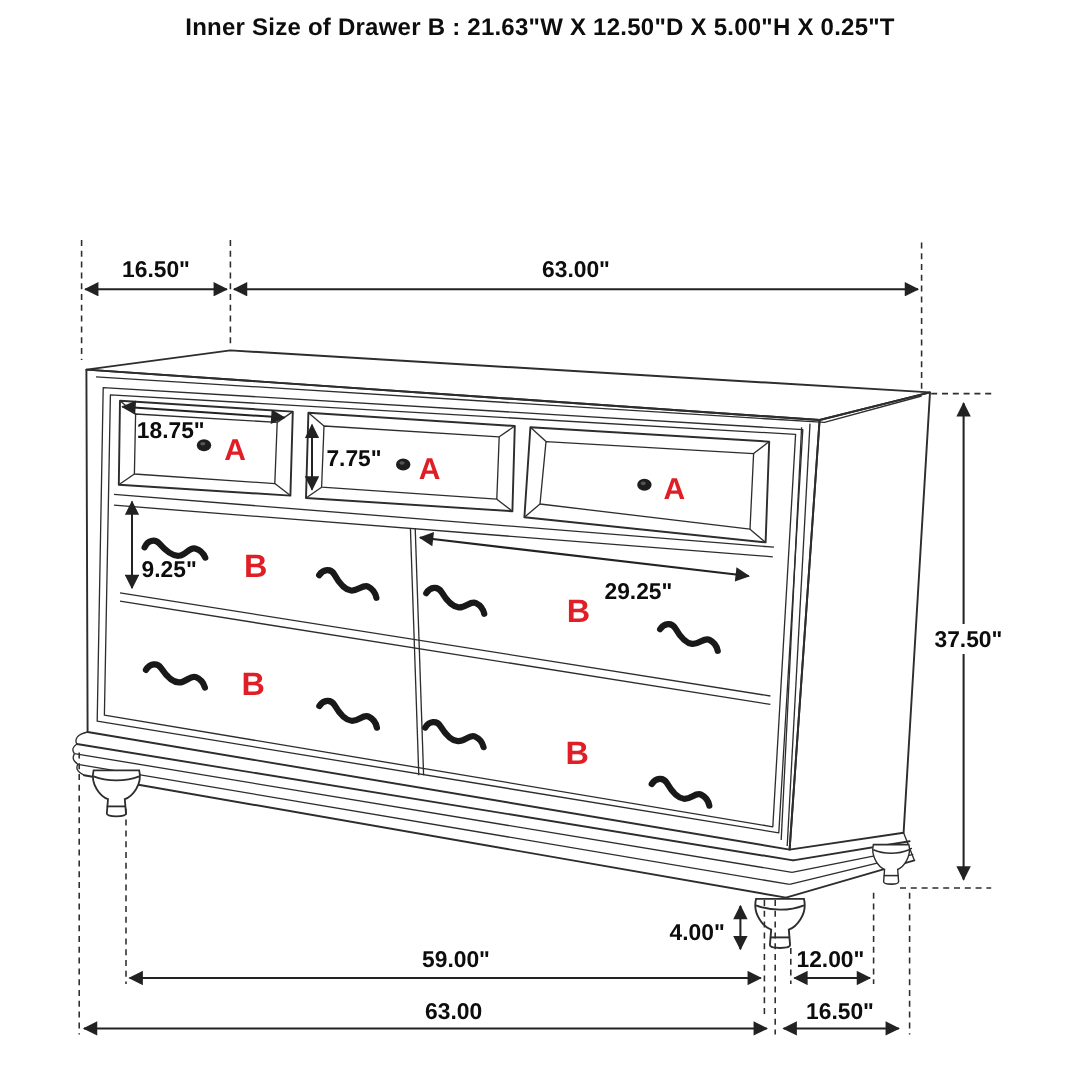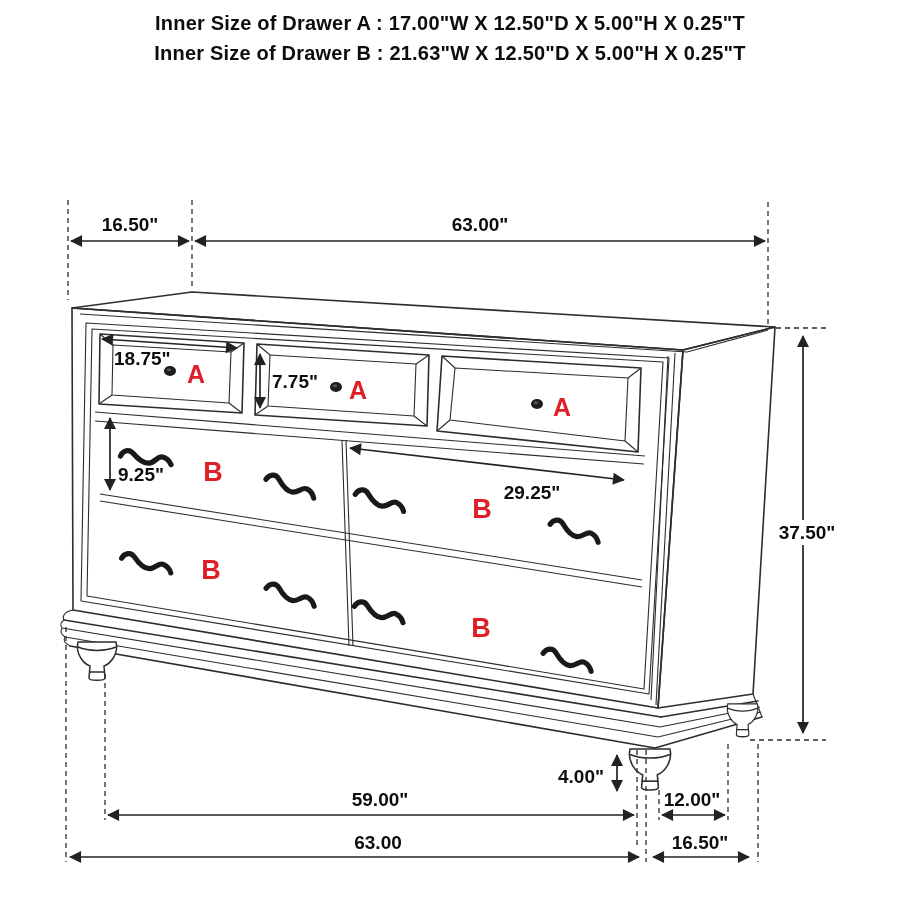--- a/index.html
+++ b/index.html
@@ -15,21 +15,20 @@
   .dimtxt{font-family:"Liberation Sans",sans-serif;font-weight:bold;font-size:19px;fill:#0d0d0d;}
   .red{font-family:"Liberation Sans",sans-serif;font-weight:bold;fill:#e01e26;}
   .ra{font-size:25px;} .rb{font-size:27px;}
   .white{fill:#fff;stroke:none;}
 </style>
 </head>
 <body>
 
 <div id="page">
   <div id="header">
-    <div>Inner Size of Drawer A : 17.00"W X 12.50"D X 5.00"H X  0.25"T</div>
     <div>Inner Size of Drawer B : 21.63"W X 12.50"D X 5.00"H X  0.25"T</div>
   </div>
 
   <svg width="900" height="900" viewBox="0 0 900 900">
     <defs>
       <marker id="ah" markerUnits="userSpaceOnUse" markerWidth="14" markerHeight="12" viewBox="0 0 10 10" refX="9.2" refY="5" orient="auto-start-reverse">
         <path d="M0,0 L10,5 L0,10 Z" fill="#222"></path>
       </marker>
       <path id="pull" d="M2,7 C4,1 10,-1 14,3 C19,8 25,13 31,12 C37,11 39,4 44,5 C49,6 52,10 53,12" fill="none" stroke="#191919" stroke-width="5.2" stroke-linecap="round"></path>
       <g id="knob">

